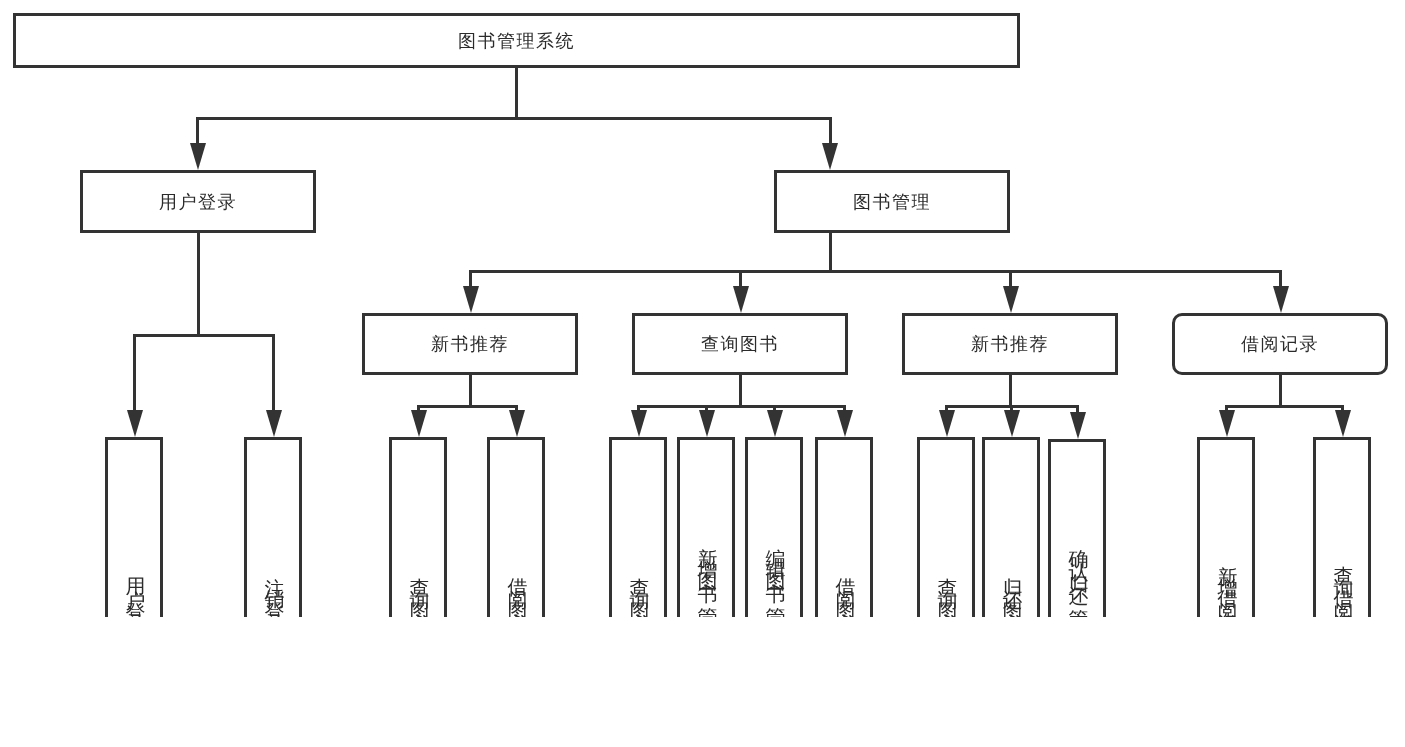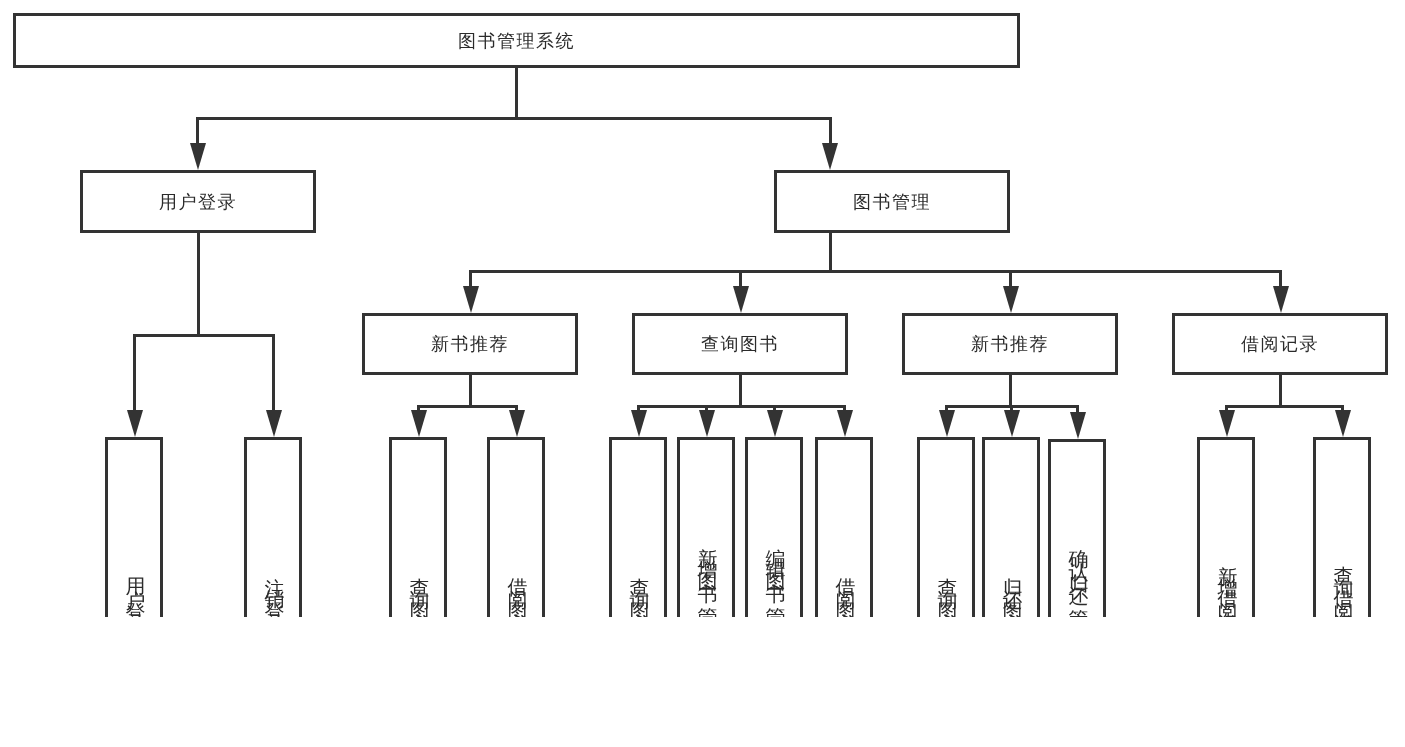--- a/index.html
+++ b/index.html
@@ -71,21 +71,21 @@
   </div>
 
   <div class="box hbox" style="left:632px; top:313px; width:216px; height:62px;">
     <span>查询图书</span>
   </div>
 
   <div class="box hbox" style="left:902px; top:313px; width:216px; height:62px;">
     <span>新书推荐</span>
   </div>
 
-  <div class="box hbox" style="left:1172px; top:313px; width:216px; height:62px;">
+  <div class="box hbox" style="left:1172px; top:313px; width:216px; height:62px;border-radius:10px;">
     <span>借阅记录</span>
   </div>
 
   <div class="box leaf" style="left:105px; top:437px; width:58px; height:298px;">
     <span>用户登录</span>
   </div>
   <div class="box leaf" style="left:244px; top:437px; width:58px; height:298px;">
     <span>注销登录</span>
   </div>
 

